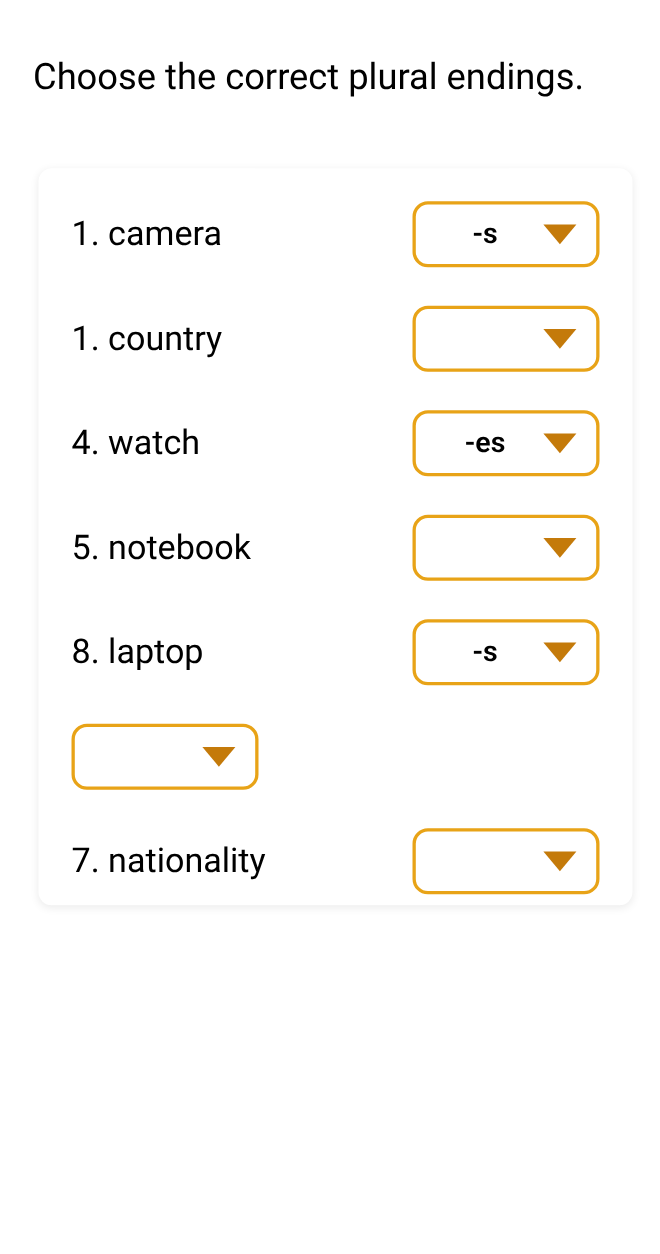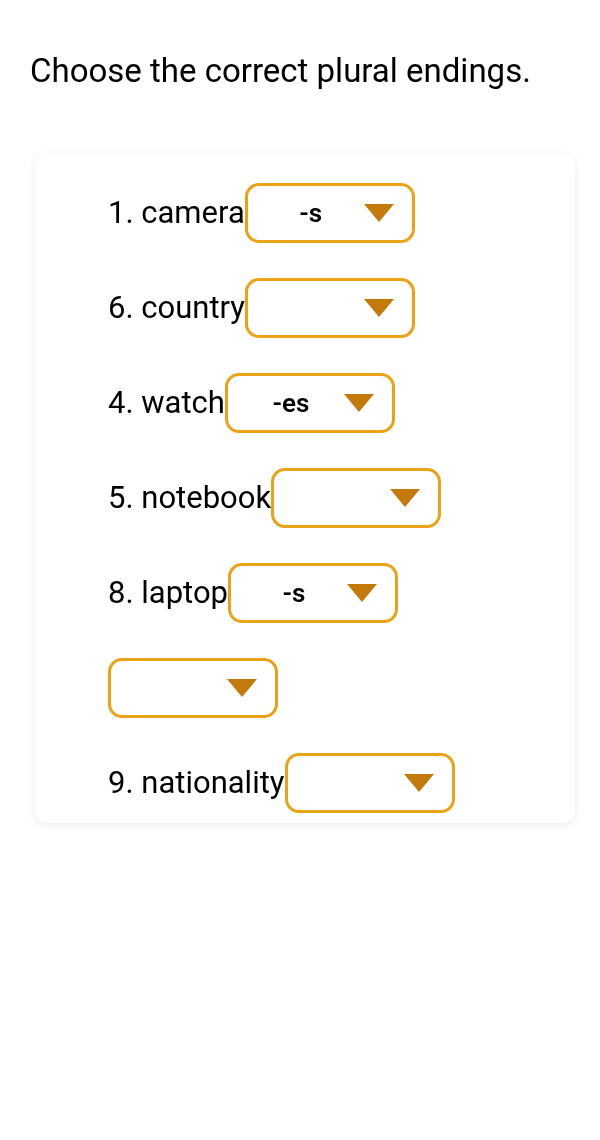--- a/index.html
+++ b/index.html
@@ -26,22 +26,22 @@
     .exercise-box {
       background: #fff;
       border-radius: 12px;
       box-shadow: 0 2px 8px rgba(0,0,0,0.08);
       padding: 30px 30px 10px 30px;
       margin: 0 5px;
     }
     .row {
       display: flex;
       align-items: center;
+      justify-content: space-between;
       margin-bottom: 35px;
-      margin-left: 43px;
     }
     .row:last-child {
       margin-bottom: 0;
     }
     .word {
       font-size: 31px;
       color: #000;
     }
     .dropdown {
       display: flex;
@@ -80,21 +80,21 @@
 
     <div class="row">
       <span class="word">1. camera</span>
       <div class="dropdown">
         <span class="dropdown-value">-s</span>
         <span class="dropdown-arrow"></span>
       </div>
     </div>
 
     <div class="row">
-      <span class="word">6. country</span>
+      <span class="word">1. country</span>
       <div class="dropdown">
         <span class="dropdown-value"></span>
         <span class="dropdown-arrow"></span>
       </div>
     </div>
 
 
     <div class="row">
       <span class="word">4. watch</span>
       <div class="dropdown">
@@ -121,21 +121,21 @@
 
     <div class="row">
       <div class="dropdown">
         <span class="dropdown-value"></span>
         <span class="dropdown-arrow"></span>
       </div>
     </div>
 
 
     <div class="row">
-      <span class="word">9. nationality</span>
+      <span class="word">7. nationality</span>
       <div class="dropdown">
         <span class="dropdown-value"></span>
         <span class="dropdown-arrow"></span>
       </div>
     </div>
 
   </div>
 </div>
 
 </body></html>

